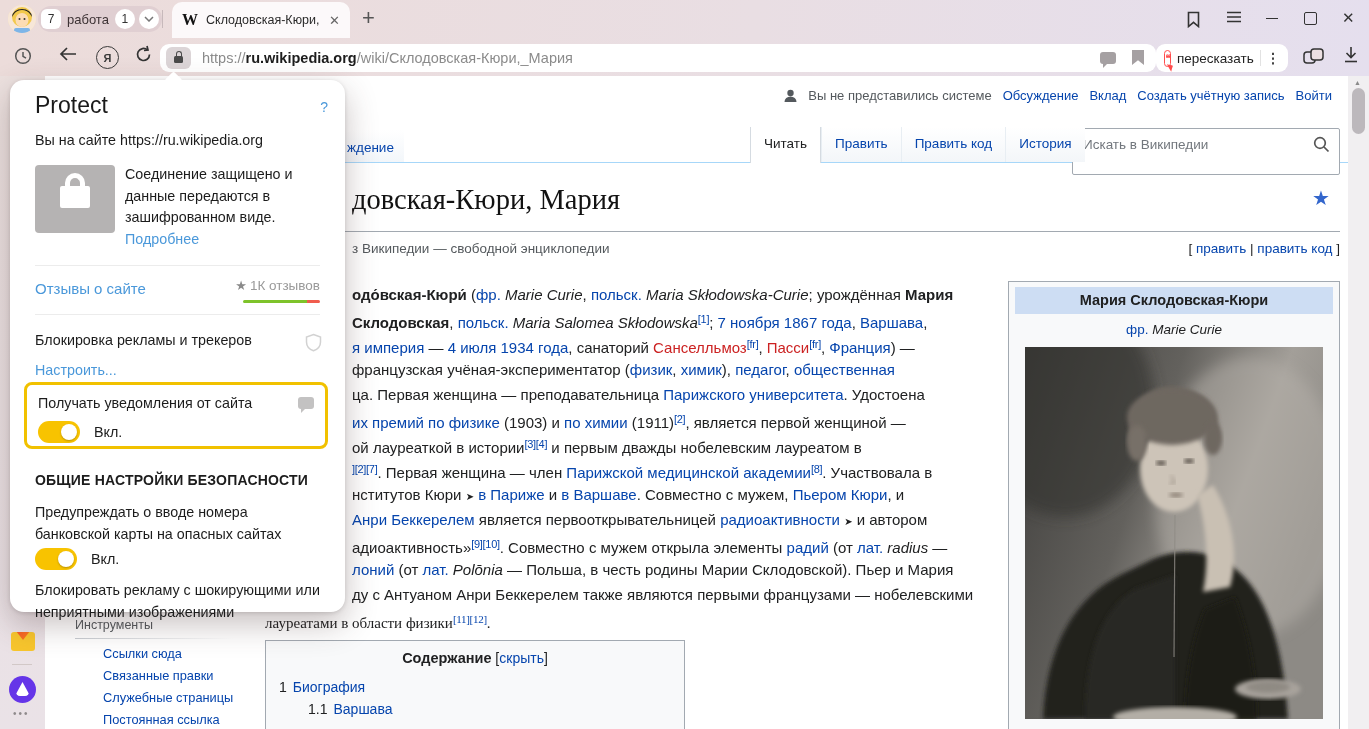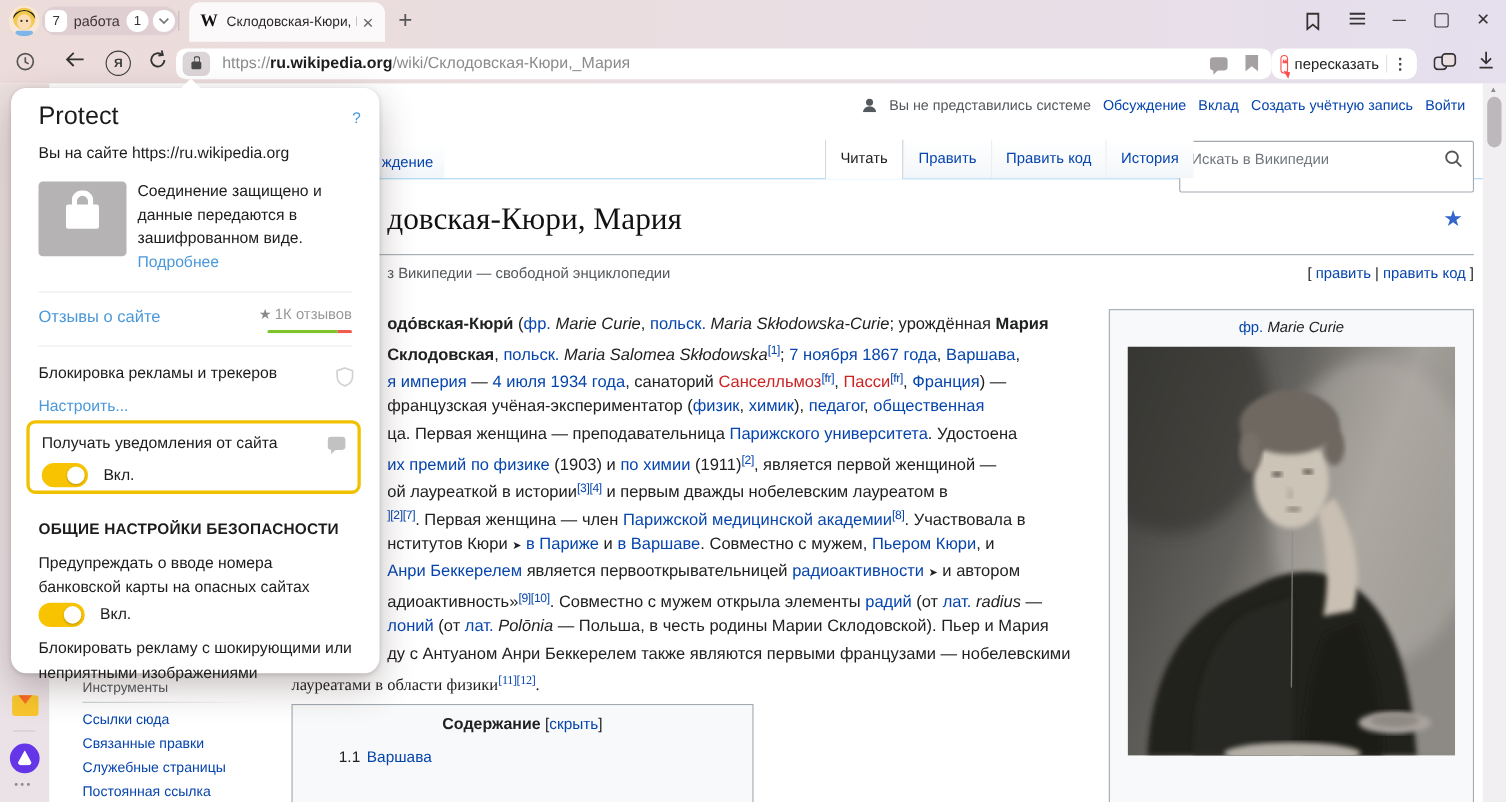--- a/index.html
+++ b/index.html
@@ -114,21 +114,21 @@
   .toc-head b{font-size:14.5px;}
   .toc-items{padding:10px 0 0 13px;}
   .toc-row{height:22px;line-height:22px;}
   .toc-row.lv1{margin-left:29px;}
   .toc-num{color:#202122;margin-right:6px;}
   .toc-a{color:#0645ad;}
 
   .tools{position:absolute;left:75px;top:618px;font-size:12.8px;}
   .tools-head{color:#54595d;font-size:12.5px;}
   .tools-div{width:158px;height:1px;margin-top:6px;background:linear-gradient(90deg,#c8ccd1,rgba(200,204,209,0));}
-  .tools-link{display:block;color:#0645ad;margin-top:8px;line-height:14px;}
+  .tools-link{display:block;color:#0645ad;margin-top:8px;line-height:14px;margin-left:28px;}
 
   .infobox{position:absolute;left:1008px;top:281px;width:332px;height:460px;box-sizing:border-box;
            border:1px solid #a2a9b1;background:#f8f9fa;font-size:13.5px;}
   .ib-head{margin:5px 6px 0 6px;height:27px;line-height:27px;text-align:center;background:#cdddf3;
            font-weight:bold;font-size:14.5px;color:#202122;}
   .ib-line{text-align:center;margin-top:8px;color:#202122;}
   .ib-line .i{font-style:italic;}
   .ib-photo{margin:10px auto 0 auto;width:298px;height:372px;overflow:hidden;}
 
   
@@ -339,36 +339,38 @@
       <div class="pline"><span class="l">Анри Беккерелем</span><span> является первооткрывательницей </span><span class="l">радиоактивности</span><span> </span><span class="a">➤</span><span> и автором</span></div>
       <div class="pline"><span>адиоактивность»</span><span class="s">[9][10]</span><span>. Совместно с мужем открыла элементы </span><span class="l">радий</span><span> (от </span><span class="l">лат.</span><span> </span><span class="i">radius</span><span> —</span></div>
       <div class="pline"><span class="l">лоний</span><span> (от </span><span class="l">лат.</span><span> </span><span class="i">Polōnia</span><span> — Польша, в честь родины Марии Склодовской). Пьер и Мария</span></div>
       <div class="pline"><span>ду с Антуаном Анри Беккерелем также являются первыми французами — нобелевскими</span></div>
       <div class="pline"><span>лауреатами в области физики</span><span class="s">[11][12]</span><span>.</span></div>
     </div>
 
   <div class="toc">
     <div class="toc-head"><b>Содержание</b><span> [</span><a href="#" class="toc-a" style="text-decoration:none;">скрыть</a><span>]</span></div>
     <div class="toc-items" id="toc-items">
+        <div class="toc-row"><span class="toc-num">1</span><a class="toc-a" href="#" style="text-decoration: none;">Биография</a></div>
         <div class="toc-row lv1"><span class="toc-num">1.1</span><a class="toc-a" href="#" style="text-decoration: none;">Варшава</a></div>
       </div>
   </div>
 
   <div class="tools">
     <div class="tools-head">Инструменты</div>
     <div class="tools-div"></div>
     <div id="tools-links">
         <a class="tools-link" href="#" style="text-decoration: none;">Ссылки сюда</a>
         <a class="tools-link" href="#" style="text-decoration: none;">Связанные правки</a>
         <a class="tools-link" href="#" style="text-decoration: none;">Служебные страницы</a>
         <a class="tools-link" href="#" style="text-decoration: none;">Постоянная ссылка</a>
       </div>
   </div>
 
   <div class="infobox">
+    <div class="ib-head">Мария Склодовская-Кюри</div>
     <div class="ib-line"><span class="wlink">фр.</span> <span class="i">Marie Curie</span></div>
     <div class="ib-photo">
       <svg width="298" height="372" viewBox="0 0 298 372">
         <defs>
           <linearGradient id="bg" x1="0" y1="0" x2="1" y2="0.45">
             <stop offset="0" stop-color="#3f3e3c"></stop>
               <stop offset="0.45" stop-color="#63615d"></stop>
             <stop offset="0.75" stop-color="#a39f99"></stop>
               <stop offset="1" stop-color="#8d8a85"></stop>
           </linearGradient>

